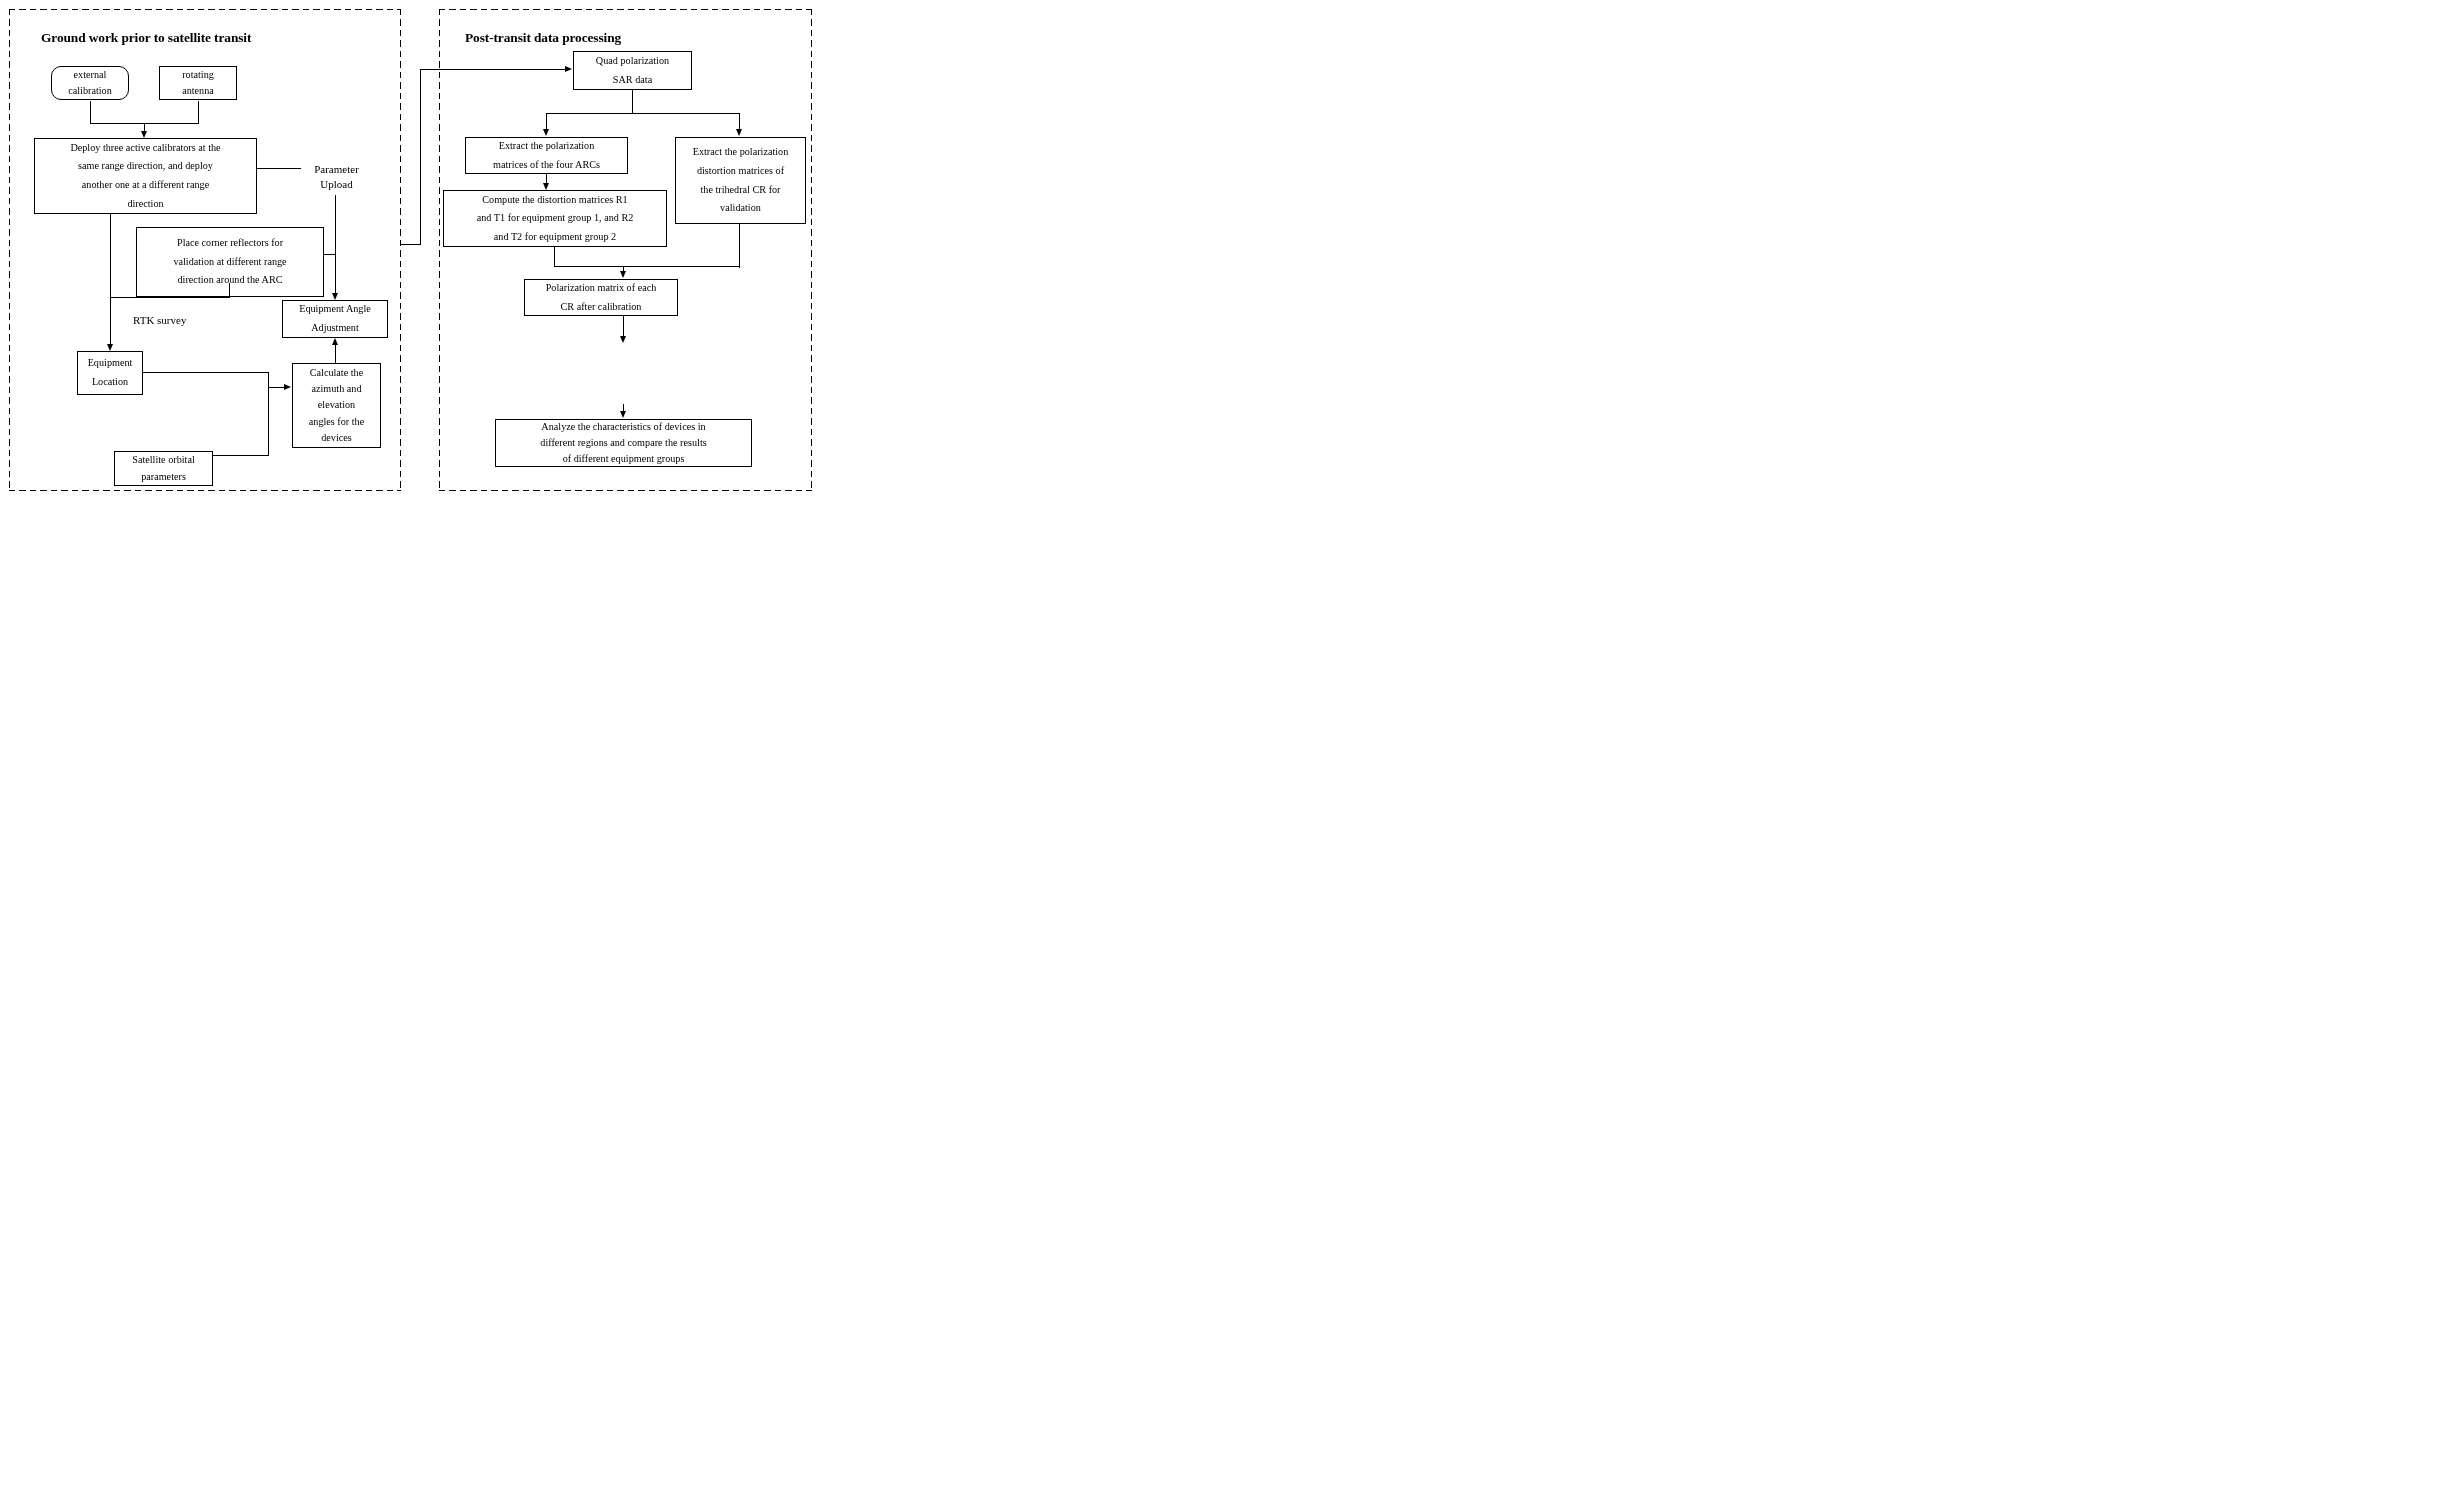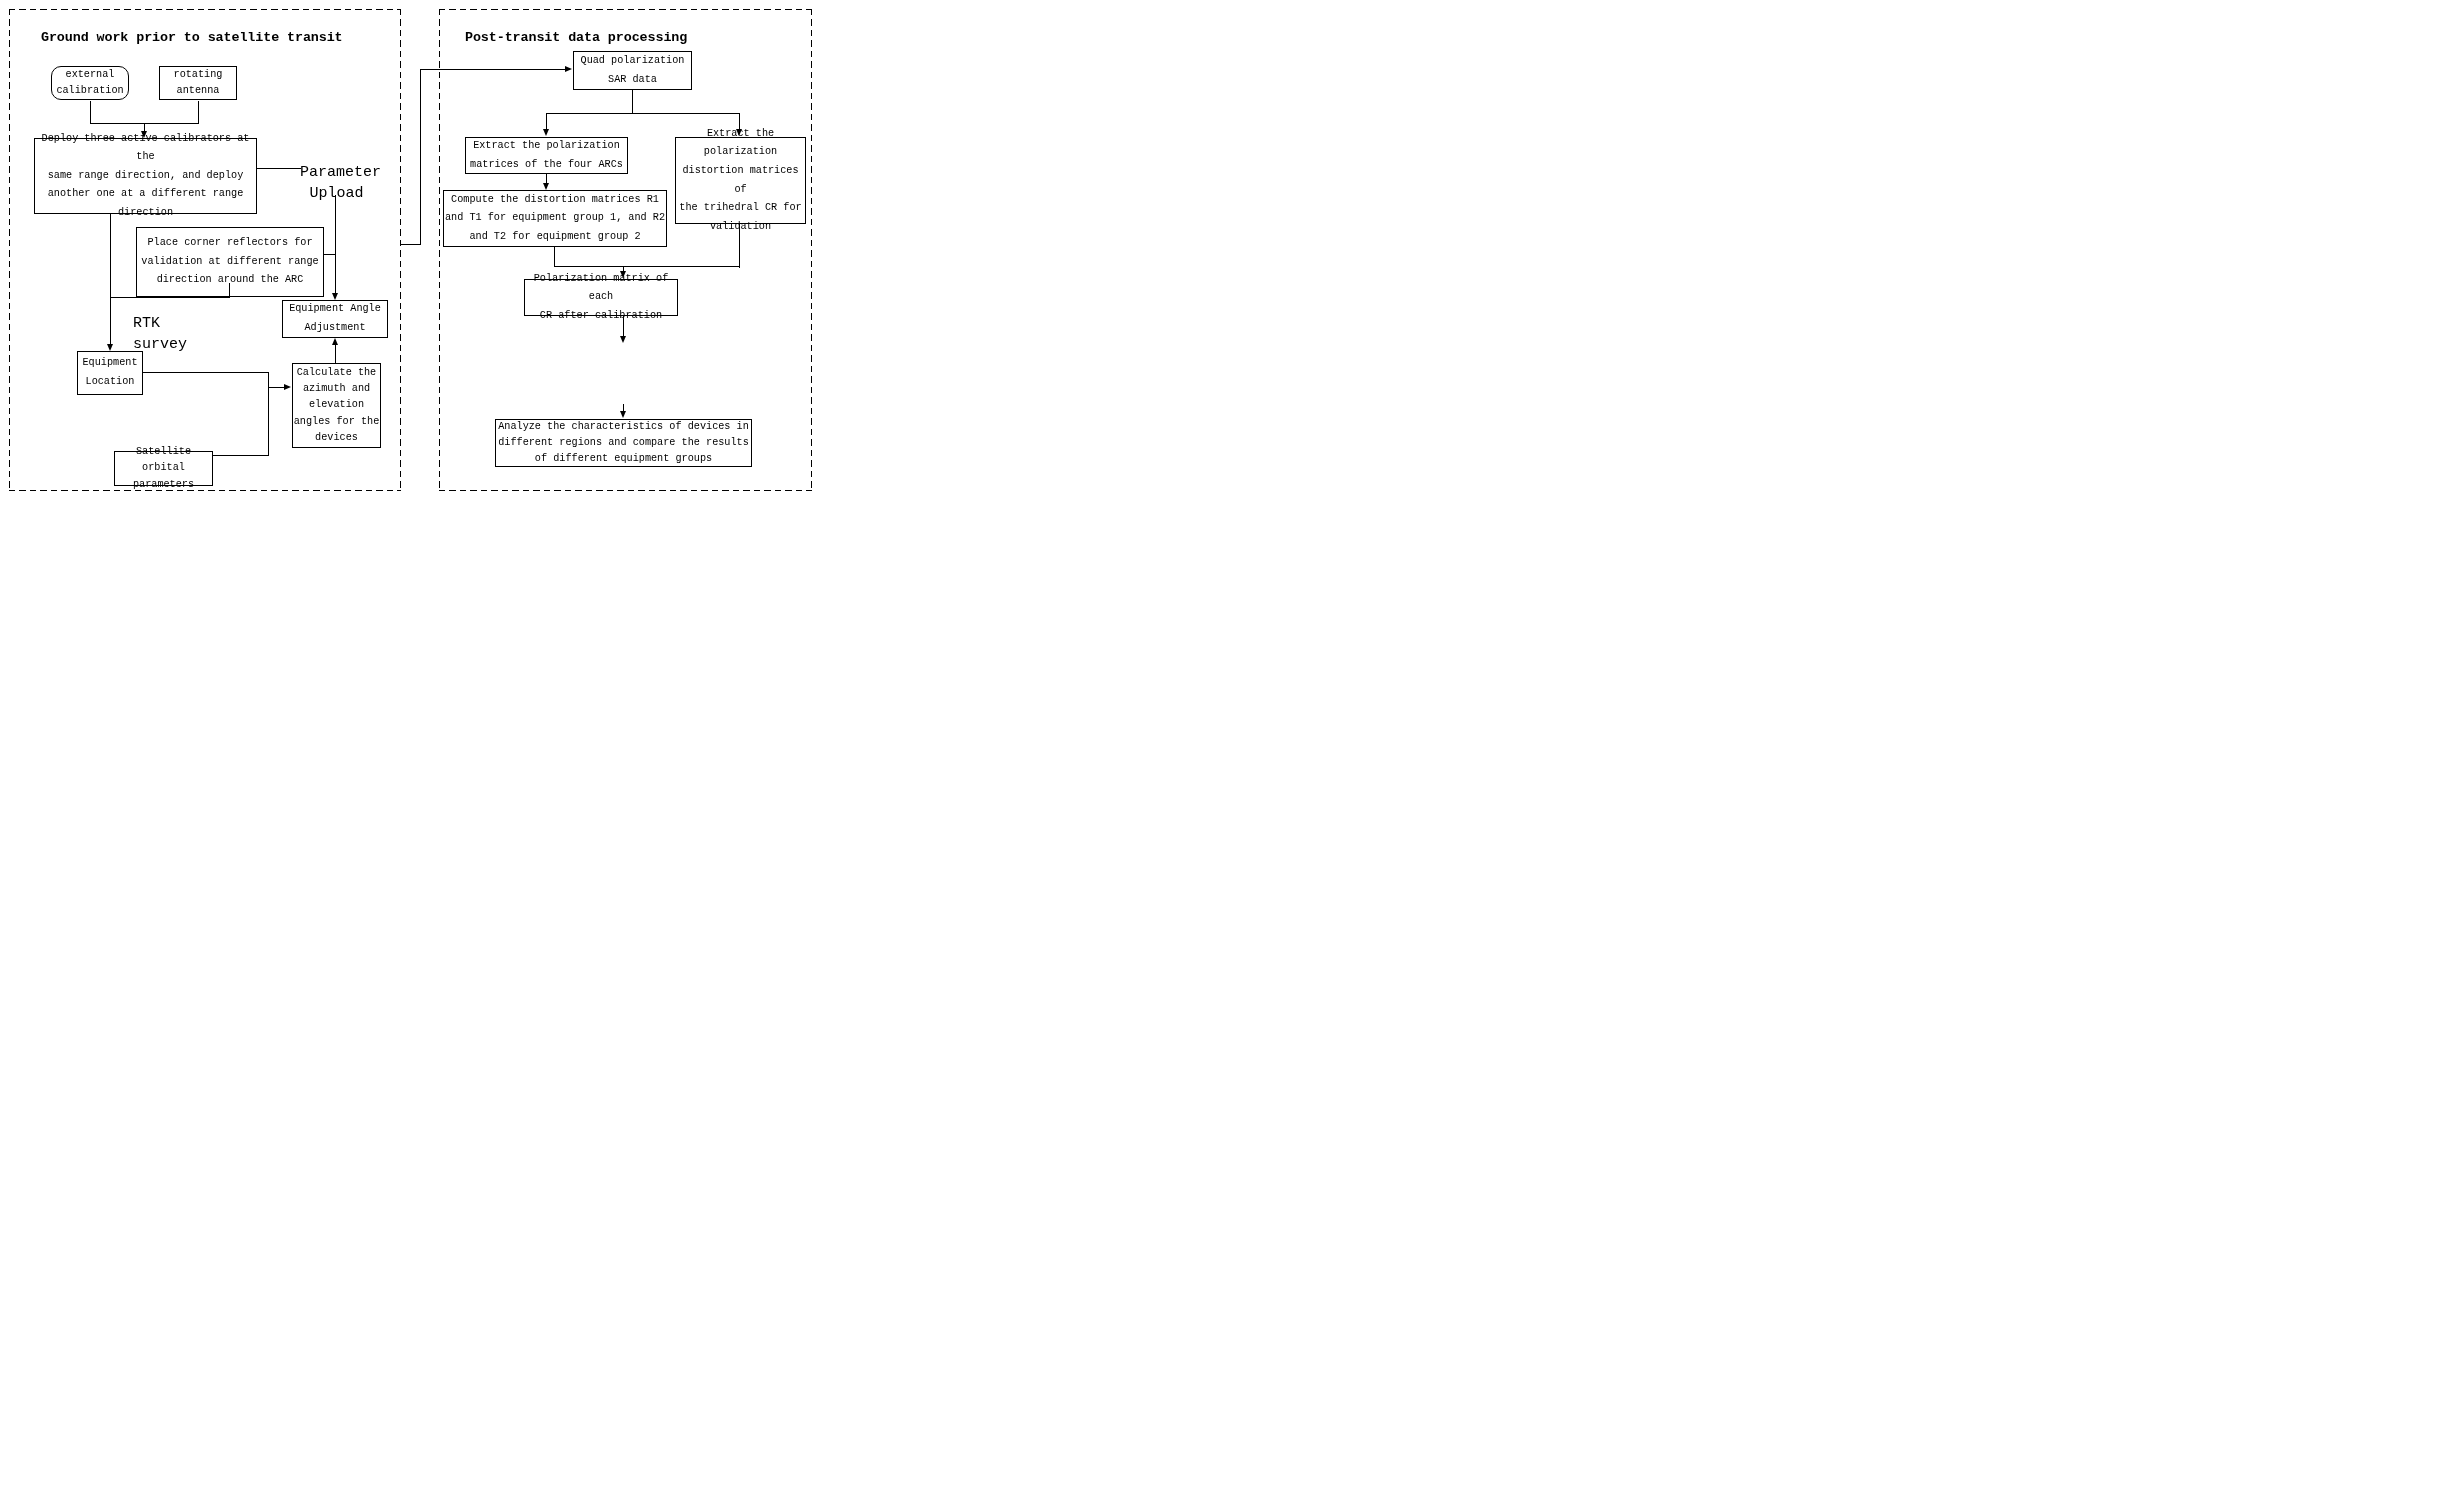--- a/index.html
+++ b/index.html
@@ -1,36 +1,36 @@
 <!DOCTYPE html>
 <html style="font-size:9.3px"><head>
 <meta charset="utf-8">
 <style>
   html,body{margin:0;padding:0;background:#ffffff;}
   .stage{
     position:relative; width:821px; height:501px; background:#ffffff;
-    font-family:Liberation Mono, monospace; color:#000;
+    font-family:Liberation Serif, serif; color:#000;
     overflow:hidden;
   }
   
   .dashh{position:absolute;height:1.2px;background:repeating-linear-gradient(to right,#000 0 6.4px,transparent 6.4px 10.5px);}
   .dashv{position:absolute;width:1.2px;background:repeating-linear-gradient(to bottom,#000 0 6.4px,transparent 6.4px 10.5px);}
   
   .hline{position:absolute;height:1.2px;background:#000;}
   .vline{position:absolute;width:1.2px;background:#000;}
   
   .box{
     position:absolute;border:1.5px solid #000;background:#fff;
     display:flex;align-items:center;justify-content:center;text-align:center;
     font-size:10.2px;line-height:1.82;white-space:pre-line;box-sizing:border-box;
   }
   .tight{line-height:1.58;}
   .leftalign{justify-content:flex-start;text-align:left;padding-left:6.4px;line-height:1.78;}
   
-  .lbl{position:absolute;font-size:15px;line-height:1.4;white-space:pre-line;text-align:center;}
+  .lbl{position:absolute;font-size:11px;line-height:1.4;white-space:pre-line;text-align:center;}
   .ptitle{position:absolute;font-size:13.4px;font-weight:bold;white-space:nowrap;letter-spacing:-0.1px;}
   
   .ah{position:absolute;width:0;height:0;}
   .ah-down{border-left:3.5px solid transparent;border-right:3.5px solid transparent;border-top:7.6px solid #000;}
   .ah-up{border-left:3.5px solid transparent;border-right:3.5px solid transparent;border-bottom:7.6px solid #000;}
   .ah-right{border-top:3.5px solid transparent;border-bottom:3.5px solid transparent;border-left:7.6px solid #000;}
 </style>
 </head>
 <body>
 

